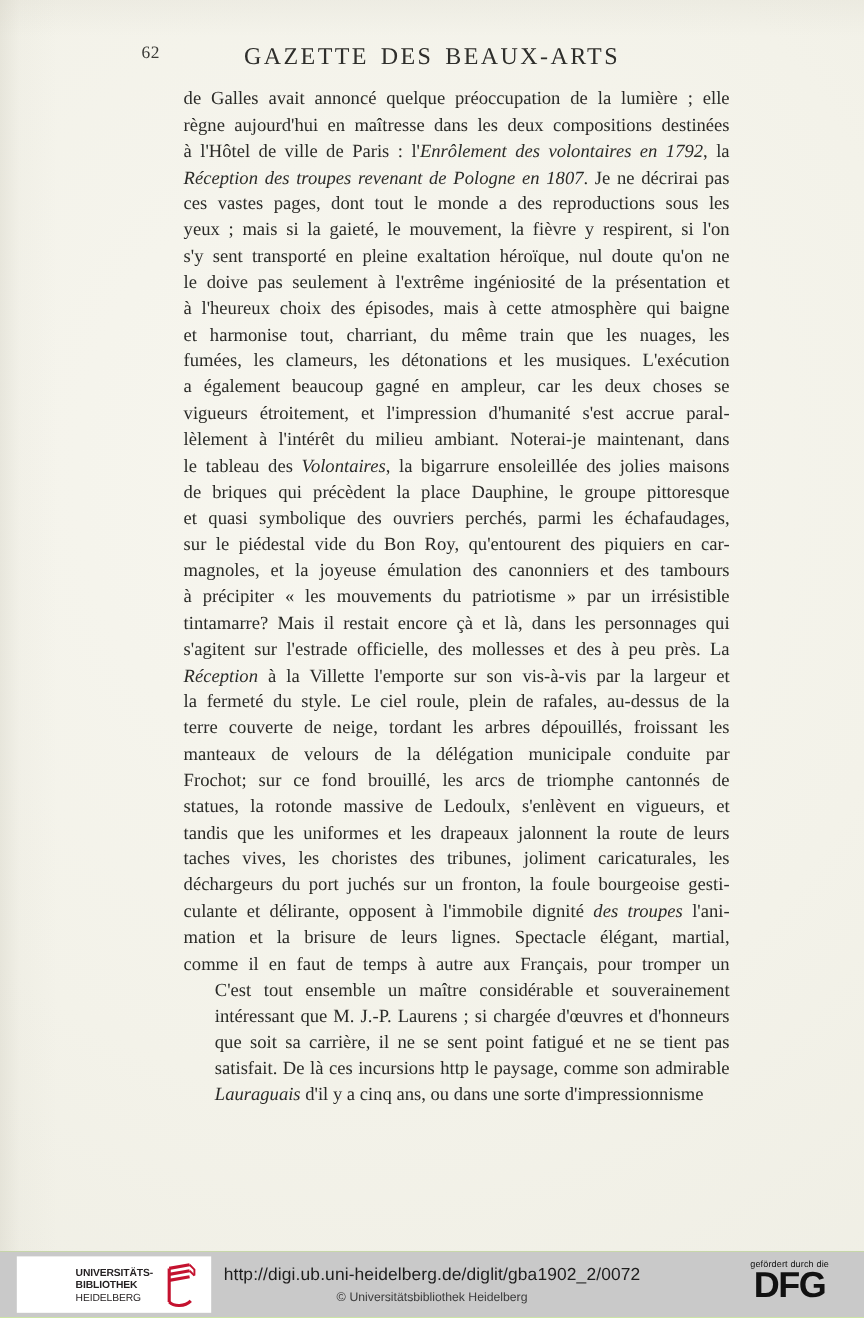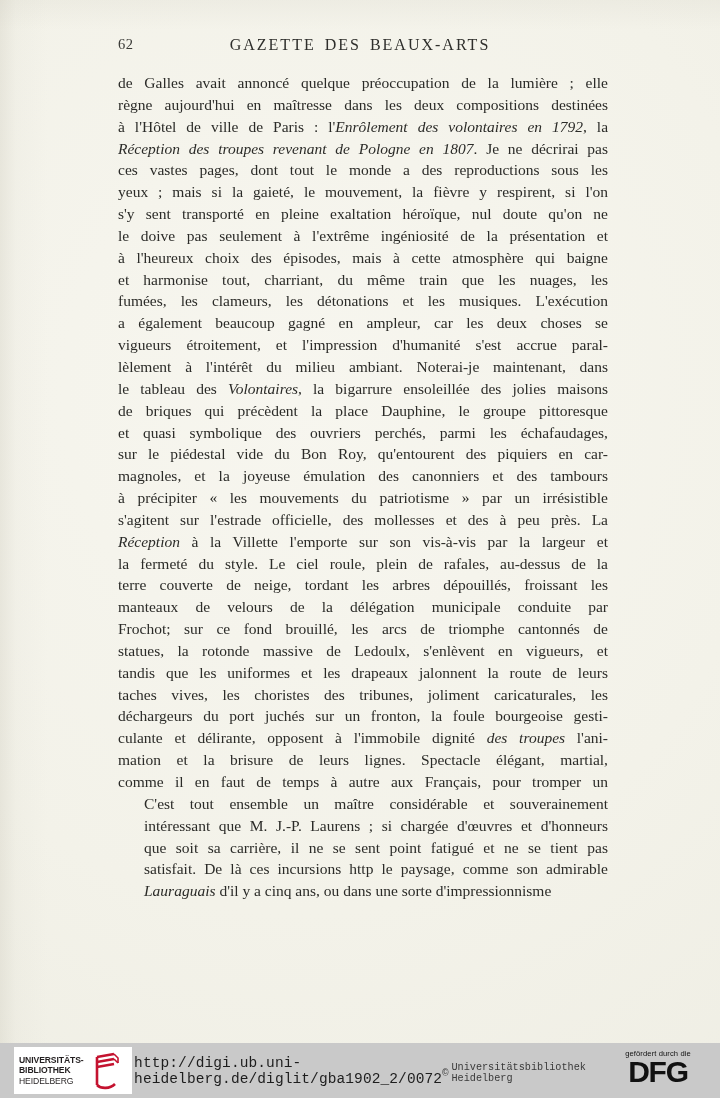--- a/index.html
+++ b/index.html
@@ -49,21 +49,21 @@
     font-size: 14.5px;
     color: #3a3a36;
     letter-spacing: 0.4px;
   }
   #running-title {
     position: absolute;
     left: 0;
     top: 0;
     width: 720px;
     text-align: center;
-    font-size: 16px;
+    font-size: 20px;
     letter-spacing: 2.0px;
     color: #2e2e2b;
     word-spacing: 3px;
   }
 
   
   #textblock {
     position: absolute;
     left: 118px;
     top: 72px;
@@ -79,20 +79,21 @@
     -webkit-hyphens: none;
     hyphens: none;
     white-space: normal;
   }
   .para.indent {
     text-indent: 26px;
   }
   .line {
     display: block;
     white-space: pre;
+    margin-left: 35px;
   }
   
   .line.j {
     text-align: justify;
     text-align-last: justify;
     white-space: normal;
   }
   i, .it {
     font-style: italic;
   }
@@ -109,20 +110,21 @@
   }
   #ub-logo {
     position: absolute;
     left: 14px;
     top: 4px;
     width: 118px;
     height: 47px;
     background: #ffffff;
     display: flex;
     align-items: center;
+    padding-left: 44px;
   }
   #ub-words {
     margin-left: 5px;
     line-height: 10.5px;
     color: #231f20;
   }
   #ub-words span {
     display: block;
     font-size: 8.6px;
     letter-spacing: -0.1px;
@@ -133,24 +135,23 @@
     width: 34px;
     height: 40px;
   }
   #url-wrap {
     position: absolute;
     left: 150px;
     top: 0;
     width: 420px;
     height: 55px;
     display: flex;
-    flex-direction: row;
+    flex-direction: column;
     align-items: center;
     justify-content: center;
-    font-family: Liberation Mono, monospace;
   }
   #footer-url {
     font-size: 14.5px;
     color: #1d1d1d;
     letter-spacing: 0.1px;
   }
   #footer-copy {
     margin-top: 5px;
     font-size: 10.2px;
     color: #3a3a3a;
@@ -210,20 +211,21 @@
         <span class="line j">fumées, les clameurs, les détonations et les musiques. L'exécution</span>
         <span class="line j">a également beaucoup gagné en ampleur, car les deux choses se</span>
         <span class="line j">vigueurs étroitement, et l'impression d'humanité s'est accrue paral-</span>
         <span class="line j">lèlement à l'intérêt du milieu ambiant. Noterai-je maintenant, dans</span>
         <span class="line j">le tableau des <i>Volontaires</i>, la bigarrure ensoleillée des jolies maisons</span>
         <span class="line j">de briques qui précèdent la place Dauphine, le groupe pittoresque</span>
         <span class="line j">et quasi symbolique des ouvriers perchés, parmi les échafaudages,</span>
         <span class="line j">sur le piédestal vide du Bon Roy, qu'entourent des piquiers en car-</span>
         <span class="line j">magnoles, et la joyeuse émulation des canonniers et des tambours</span>
         <span class="line j">à précipiter « les mouvements du patriotisme » par un irrésistible</span>
+        <span class="line j">tintamarre? Mais il restait encore çà et là, dans les personnages qui</span>
         <span class="line j">s'agitent sur l'estrade officielle, des mollesses et des à peu près. La</span>
         <span class="line j"><i>Réception</i> à la Villette l'emporte sur son vis-à-vis par la largeur et</span>
         <span class="line j">la fermeté du style. Le ciel roule, plein de rafales, au-dessus de la</span>
         <span class="line j">terre couverte de neige, tordant les arbres dépouillés, froissant les</span>
         <span class="line j">manteaux de velours de la délégation municipale conduite par</span>
         <span class="line j">Frochot; sur ce fond brouillé, les arcs de triomphe cantonnés de</span>
         <span class="line j">statues, la rotonde massive de Ledoulx, s'enlèvent en vigueurs, et</span>
         <span class="line j">tandis que les uniformes et les drapeaux jalonnent la route de leurs</span>
         <span class="line j">taches vives, les choristes des tribunes, joliment caricaturales, les</span>
         <span class="line j">déchargeurs du port juchés sur un fronton, la foule bourgeoise gesti-</span>

